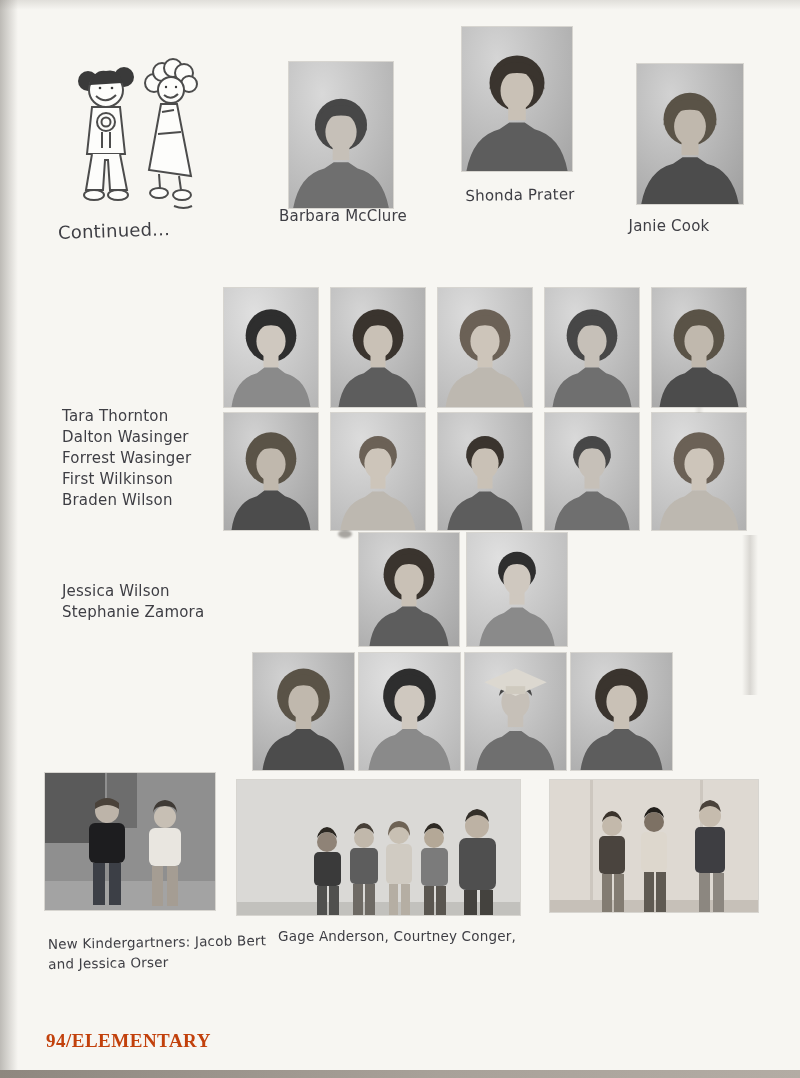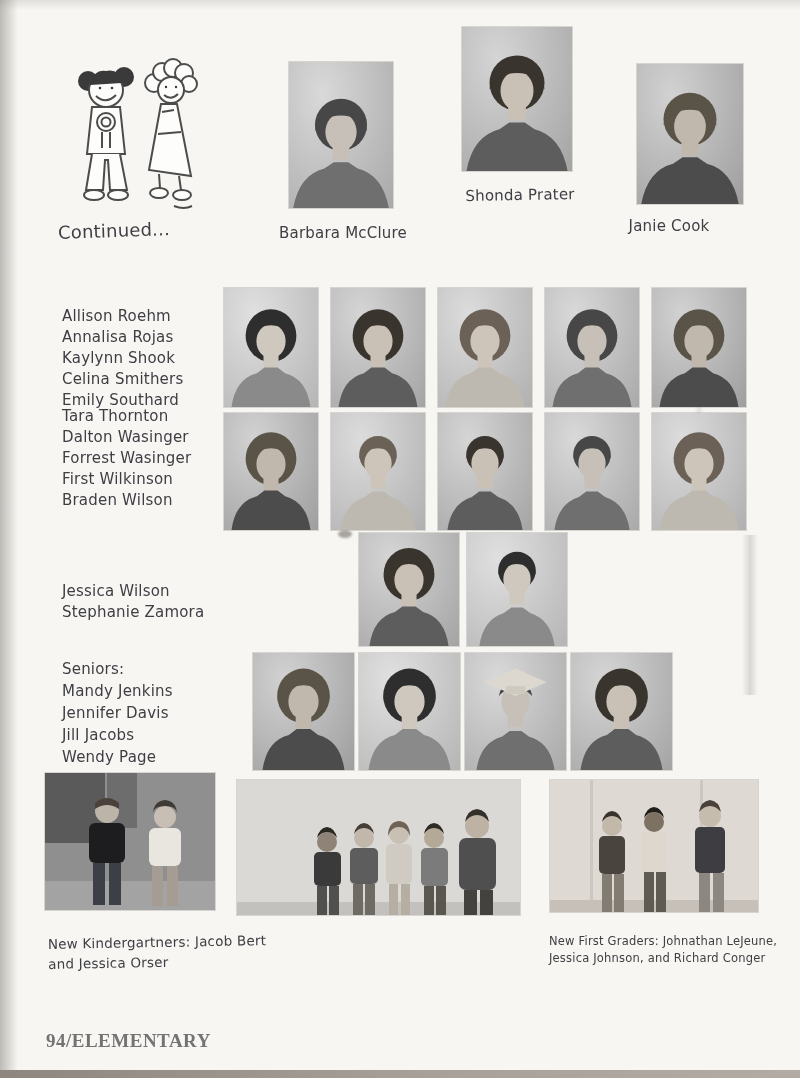--- a/index.html
+++ b/index.html
@@ -27,32 +27,32 @@
   .hand { font-family:"DejaVu Sans", sans-serif; color:#3e3e44; letter-spacing:.2px; }
   .continued { position:absolute; left:58px; top:220px; font-size:18px; transform:rotate(-2deg); }
   .namelist { position:absolute; font-size:15px; line-height:21px; }
   .namelist .ln { white-space:nowrap; }
   .list-1 { left:62px; top:306px; }
   .list-2 { left:62px; top:406px; }
   .list-3 { left:62px; top:581px; }
   .list-4 { left:62px; top:658px; line-height:22px; }
 
   .teacher-caption { position:absolute; font-size:15px; text-align:center; white-space:nowrap; }
-  .cap-b { left:268px; top:224px; width:150px; }
+  .cap-b { left:268px; top:207px; width:150px; }
   .cap-s { left:450px; top:186px; width:140px; transform:rotate(-1deg); }
   .cap-j { left:609px; top:217px; width:120px; }
 
   .group-caption { position:absolute; font-size:13.5px; line-height:20px; }
   .gcap-1 { left:48px; top:932px; transform:rotate(-1deg); }
   .gcap-2 { left:278px; top:926px; line-height:21px; }
   .gcap-3 { left:549px; top:933px; font-size:11.5px; line-height:17px; }
 
   .footer { position:absolute; left:46px; top:1030px;
     font-family:"Liberation Serif", serif; font-weight:bold; font-size:19px;
-    color:#737373; letter-spacing:.5px; }
+    color:#c2410c; letter-spacing:.5px; }
 
   
   .photo { position:absolute; overflow:hidden; box-shadow:0 0 0 1px rgba(120,115,108,.25); }
   .portrait { background:radial-gradient(ellipse at 32% 22%, var(--bg1,#d8d8d8), var(--bg2,#ababab)); }
   .portrait svg { position:absolute; left:0; top:0; width:100%; height:100%; }
 
   .shade-a { --bg1:#d9d9d9; --bg2:#a9a9a9; --hair:#474747; --shirt:#6f6f6f; --skin:#c6c0b8; }
   .shade-b { --bg1:#e0e0e0; --bg2:#b5b5b5; --hair:#2e2e2e; --shirt:#8a8a8a; --skin:#cfc8bf; }
   .shade-c { --bg1:#d2d2d2; --bg2:#9e9e9e; --hair:#5a5347; --shirt:#4c4c4c; --skin:#c0b8ad; }
   .shade-d { --bg1:#dcdcdc; --bg2:#b0b0b0; --hair:#6b6156; --shirt:#bdb8b0; --skin:#cdc5ba; }
@@ -176,45 +176,31 @@
   <div class="photo portrait ph-janie shade-c">
     <svg viewBox="0 0 100 120" preserveAspectRatio="xMidYMax meet">
         <use href="#sil-adult" xlink:href="#sil-adult"></use>
       </svg>
   </div>
 
   <div class="hand teacher-caption cap-b">Barbara McClure</div>
   <div class="hand teacher-caption cap-s">Shonda Prater</div>
   <div class="hand teacher-caption cap-j">Janie Cook</div>
 
-  <div class="hand namelist list-1">
-    <div class="ln">Allison Roehm</div>
-    <div class="ln">Annalisa Rojas</div>
-    <div class="ln">Kaylynn Shook</div>
-    <div class="ln">Celina Smithers</div>
-    <div class="ln">Emily Southard</div>
-  </div>
   <div class="hand namelist list-2">
     <div class="ln">Tara Thornton</div>
     <div class="ln">Dalton Wasinger</div>
     <div class="ln">Forrest Wasinger</div>
     <div class="ln">First Wilkinson</div>
     <div class="ln">Braden Wilson</div>
   </div>
   <div class="hand namelist list-3">
     <div class="ln">Jessica Wilson</div>
     <div class="ln">Stephanie Zamora</div>
   </div>
-  <div class="hand namelist list-4">
-    <div class="ln">Seniors:</div>
-    <div class="ln">Mandy Jenkins</div>
-    <div class="ln">Jennifer Davis</div>
-    <div class="ln">Jill Jacobs</div>
-    <div class="ln">Wendy Page</div>
-  </div>
 
   <div class="grid-row row-1">
     <div class="cell shade-b">
         <svg viewBox="0 0 100 120" preserveAspectRatio="xMidYMax meet">
           <use href="#sil-girl" xlink:href="#sil-girl"></use>
         </svg>
       </div>
     <div class="cell shade-e">
         <svg viewBox="0 0 100 120" preserveAspectRatio="xMidYMax meet">
           <use href="#sil-girl" xlink:href="#sil-girl"></use>
@@ -389,21 +375,18 @@
         <rect x="163" y="93" width="11" height="39" fill="#8c8780"></rect>
       </g>
     </svg>
   </div>
 
   <div class="hand group-caption gcap-1">
     <div>New Kindergartners:  Jacob Bert</div>
     <div>and Jessica Orser</div>
   </div>
   <div class="hand group-caption gcap-2">
-  </div>
-  <div class="hand group-caption gcap-3">
-    <div>New First Graders:  Johnathan LeJeune,</div>
-    <div>Jessica Johnson, and Richard Conger</div>
+    <div>Gage Anderson, Courtney Conger,</div>
   </div>
 
   <div class="footer">94/ELEMENTARY</div>
 
 </div>
 
 </body></html>

